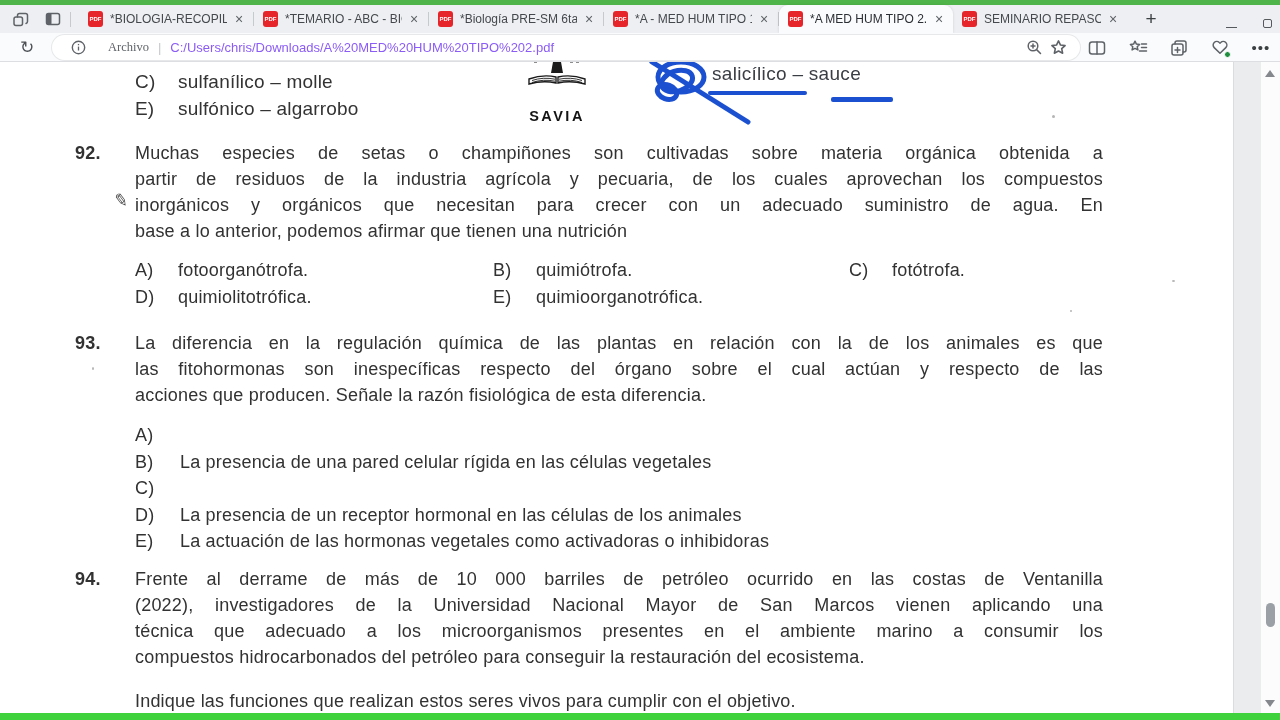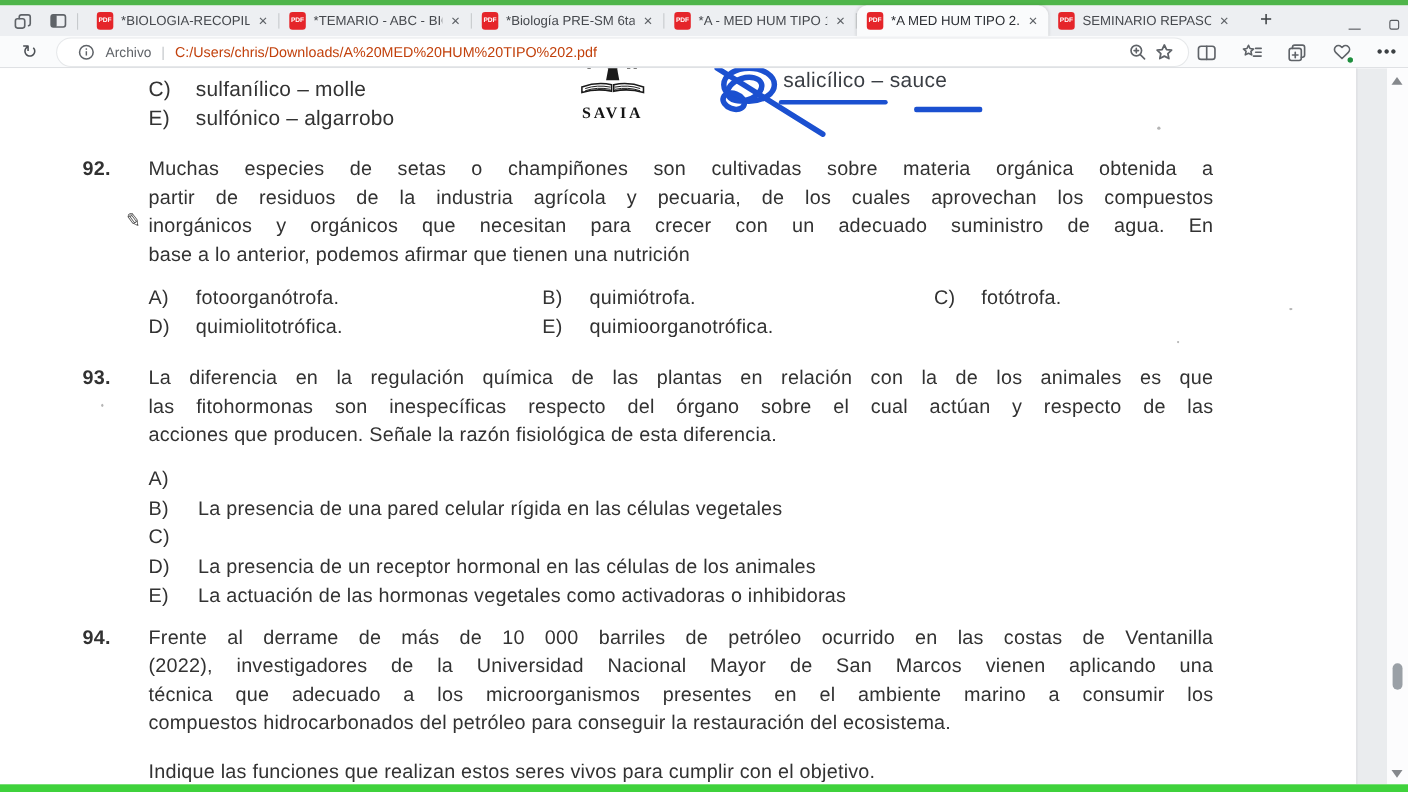--- a/index.html
+++ b/index.html
@@ -31,23 +31,23 @@
   .min-bar { width:11px; height:1.5px; background:#55585c; display:inline-block; }
   .restore-box { width:9px; height:9px; border:1.3px solid #55585c; border-radius:2px; display:inline-block; }
 
   
   .toolbar { position:absolute; top:33px; left:0; width:1280px; height:29px; background:#fafbfc;
              border-bottom:1px solid #dcdee1; display:flex; align-items:center; }
   .reload { font-size:17px; color:#4d5156; margin-left:16px; width:22px; text-align:center; }
   .addressbar { position:absolute; left:52px; top:2px; width:1028px; height:25px; background:#fff;
                 border-radius:13px; box-shadow:0 0 0 1px #e6e8ea; display:flex; align-items:center;
                 padding:0 10px 0 14px; }
-  .addr-label { font-size:12.5px; color:#5f6368; margin-left:6px; }
+  .addr-label { font-size:12.5px; color:#5f6368; margin-left:18px;font-family:Liberation Serif, serif; }
   .addr-pipe { color:#c4c7ca; margin:0 9px; font-size:13px; }
-  .addr-path { font-size:13px; color:#c2410c; flex:1; white-space:nowrap; overflow:hidden; }
+  .addr-path { font-size:13px; color:#8b5cf6; flex:1; white-space:nowrap; overflow:hidden; }
   .pill-icon { width:24px; height:22px; display:flex; align-items:center; justify-content:center; flex:none; }
   .tb-icons { position:absolute; right:8px; top:2px; height:25px; display:flex; align-items:center; gap:19px; }
   .tb-icon { width:22px; height:22px; display:flex; align-items:center; justify-content:center; position:relative; }
   .more-dots { font-size:15px; color:#3c4043; letter-spacing:1px; }
   .ess-check { position:absolute; right:0px; bottom:1px; width:7px; height:7px; border-radius:50%;
                background:#1e8e3e; border:1px solid #fff; }
   svg.ic { stroke:#5f6368; fill:none; stroke-width:1.5; stroke-linecap:round; stroke-linejoin:round; }
 
   
   .page { position:absolute; top:62px; left:0; width:1280px; height:651px; background:#ffffff; overflow:hidden;
@@ -72,21 +72,21 @@
   .opt-lab { width:43px; flex:none; }
 
   .q92-grid { display:grid; grid-template-columns:358px 356px 1fr; margin-top:13px; line-height:27px; }
   .optrow { display:flex; line-height:26.5px; }
   .q93-opts { margin-top:14px; }
   .q93-opts .opt-lab { width:45px; }
   .outro { margin-top:18px; }
 
   
   .savia { position:absolute; left:527px; top:-3px; width:60px; text-align:center; }
-  .savia-name { font-size:14.5px; font-weight:bold; color:#141414; letter-spacing:2.5px; margin-top:1px;font-family:Liberation Serif, serif; }
+  .savia-name { font-size:14.5px; font-weight:bold; color:#141414; letter-spacing:2.5px; margin-top:15px; }
 
   
   .pen-underline { position:absolute; background:#1b50d0; border-radius:2px; }
   .salicilico { position:absolute; left:712px; top:1px; font-size:19px; color:#3a3e44; letter-spacing:0.3px; }
   .pencil-cursor { position:absolute; left:114px; top:128px; font-size:17px; color:#4a4a4a;
                    transform:rotate(8deg); }
   .speck { position:absolute; background:#b5b5b5; border-radius:50%; }
 </style>
 </head>
 <body>

